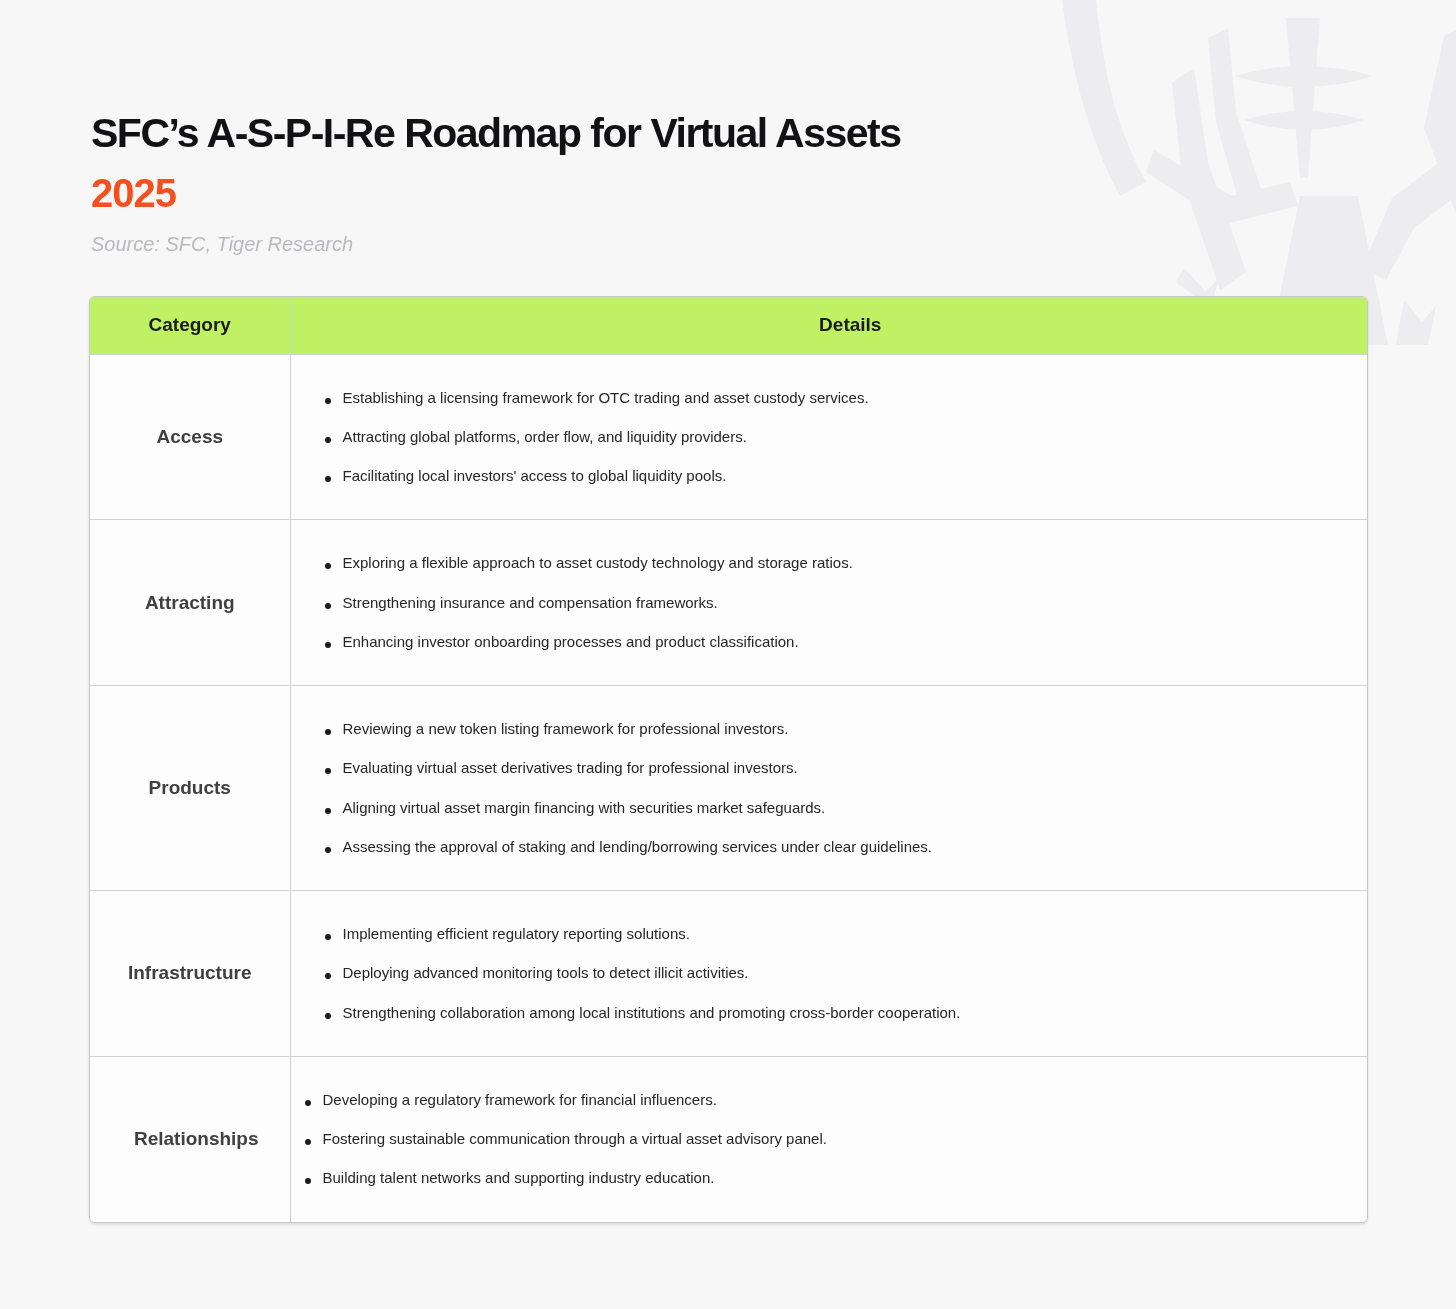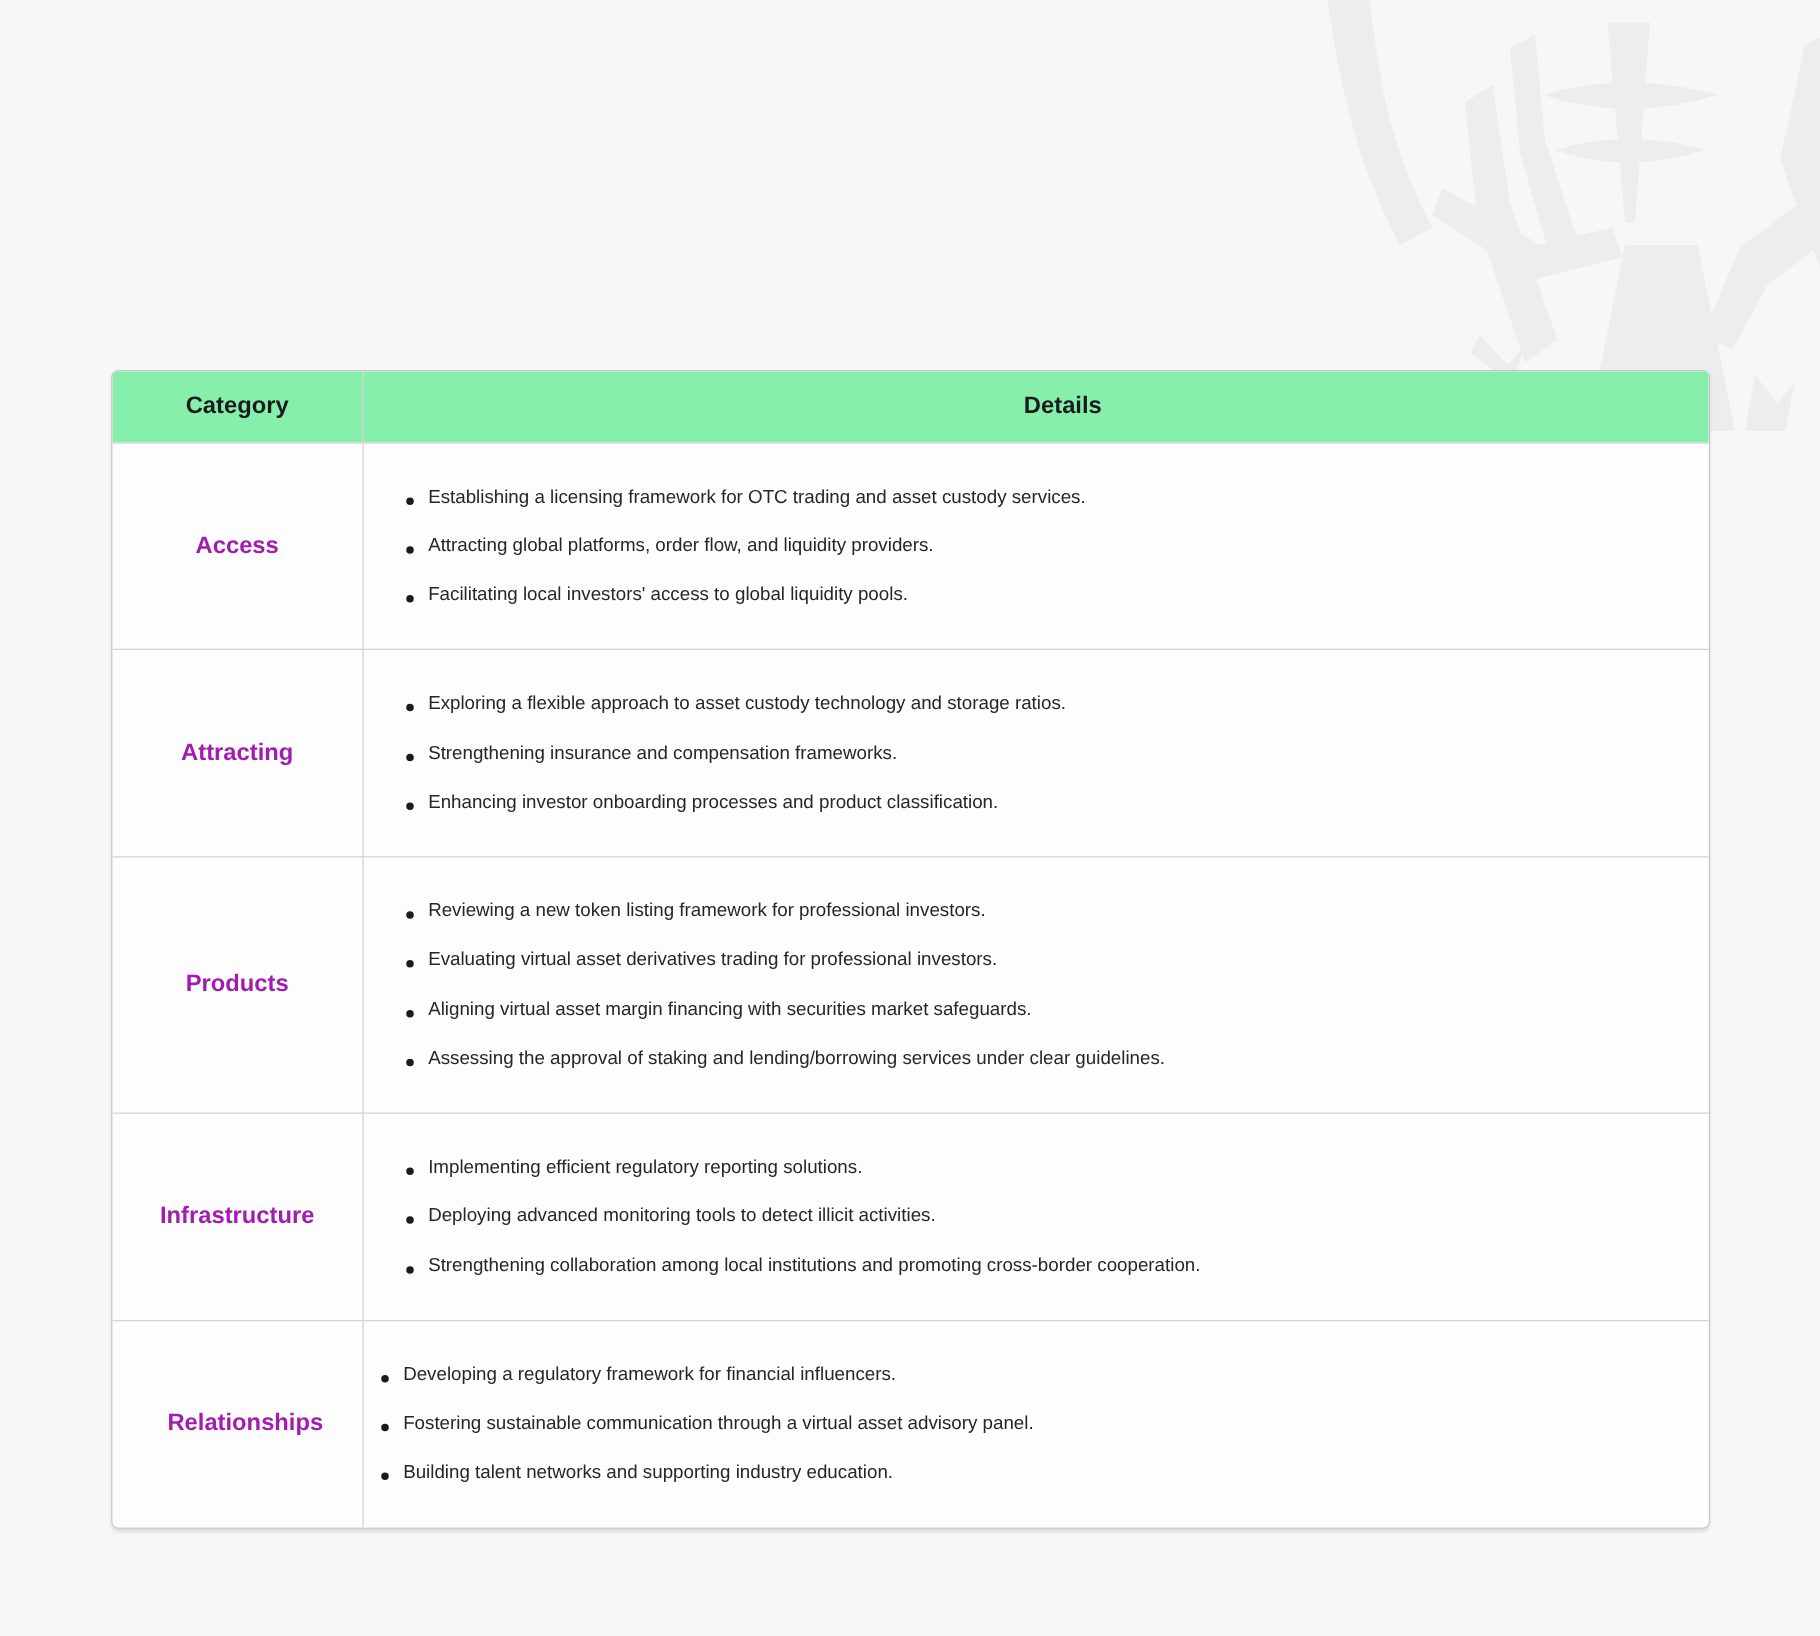--- a/index.html
+++ b/index.html
@@ -58,34 +58,34 @@
     box-shadow: 0 2px 3px rgba(0,0,0,0.10);
   }
   table { width: 100%; border-collapse: collapse; }
   th, td { border: 1px solid #D2D2D6; }
   th:first-child, td:first-child { border-left: none; }
   th:last-child, td:last-child { border-right: none; padding-left: 43px; }
   thead th { border-top: none; }
   tbody tr:last-child td { border-bottom: none; padding-left: 13px; }
   thead th {
     height: 57px;
-    background: #86efac;
+    background: #bef264;
     font-size: 19px;
     font-weight: 700;
     color: #1B1B1E;
     text-align: center;
     vertical-align: middle;
   }
   .col-cat { width: 200px; }
   td.cat {
     text-align: center;
     vertical-align: middle;
     font-size: 19px;
     font-weight: 700;
-    color: #a21caf;
+    color: #404040;
     background: #FDFDFE;
   }
   td.det {
     vertical-align: middle;
     background: #FDFDFE;
     padding: 14px 24px 14px 33px;
   }
   td.det ul { list-style: none; }
   td.det li {
     position: relative;
@@ -136,20 +136,25 @@
       <path d="M400,150 L336,198 L306,268 L330,280 L358,228 L400,196 Z"></path>
 
       <path d="M388,36 L400,30 L400,214 L368,128 Z"></path>
 
       <path d="M128,268 L150,292 L164,276 L154,308 L120,282 Z"></path>
 
       <path d="M348,300 L366,322 L380,306 L372,345 L340,345 Z"></path>
     </g>
   </svg>
 
+  <div class="header">
+    <h1 class="title">SFC’s A-S-P-I-Re Roadmap for Virtual Assets</h1>
+    <div class="year">2025</div>
+    <div class="source">Source: SFC, Tiger Research</div>
+  </div>
 
   <div class="table-wrap">
     <table>
       <thead>
         <tr>
           <th class="col-cat">Category</th>
           <th>Details</th>
         </tr>
       </thead>
       <tbody>

